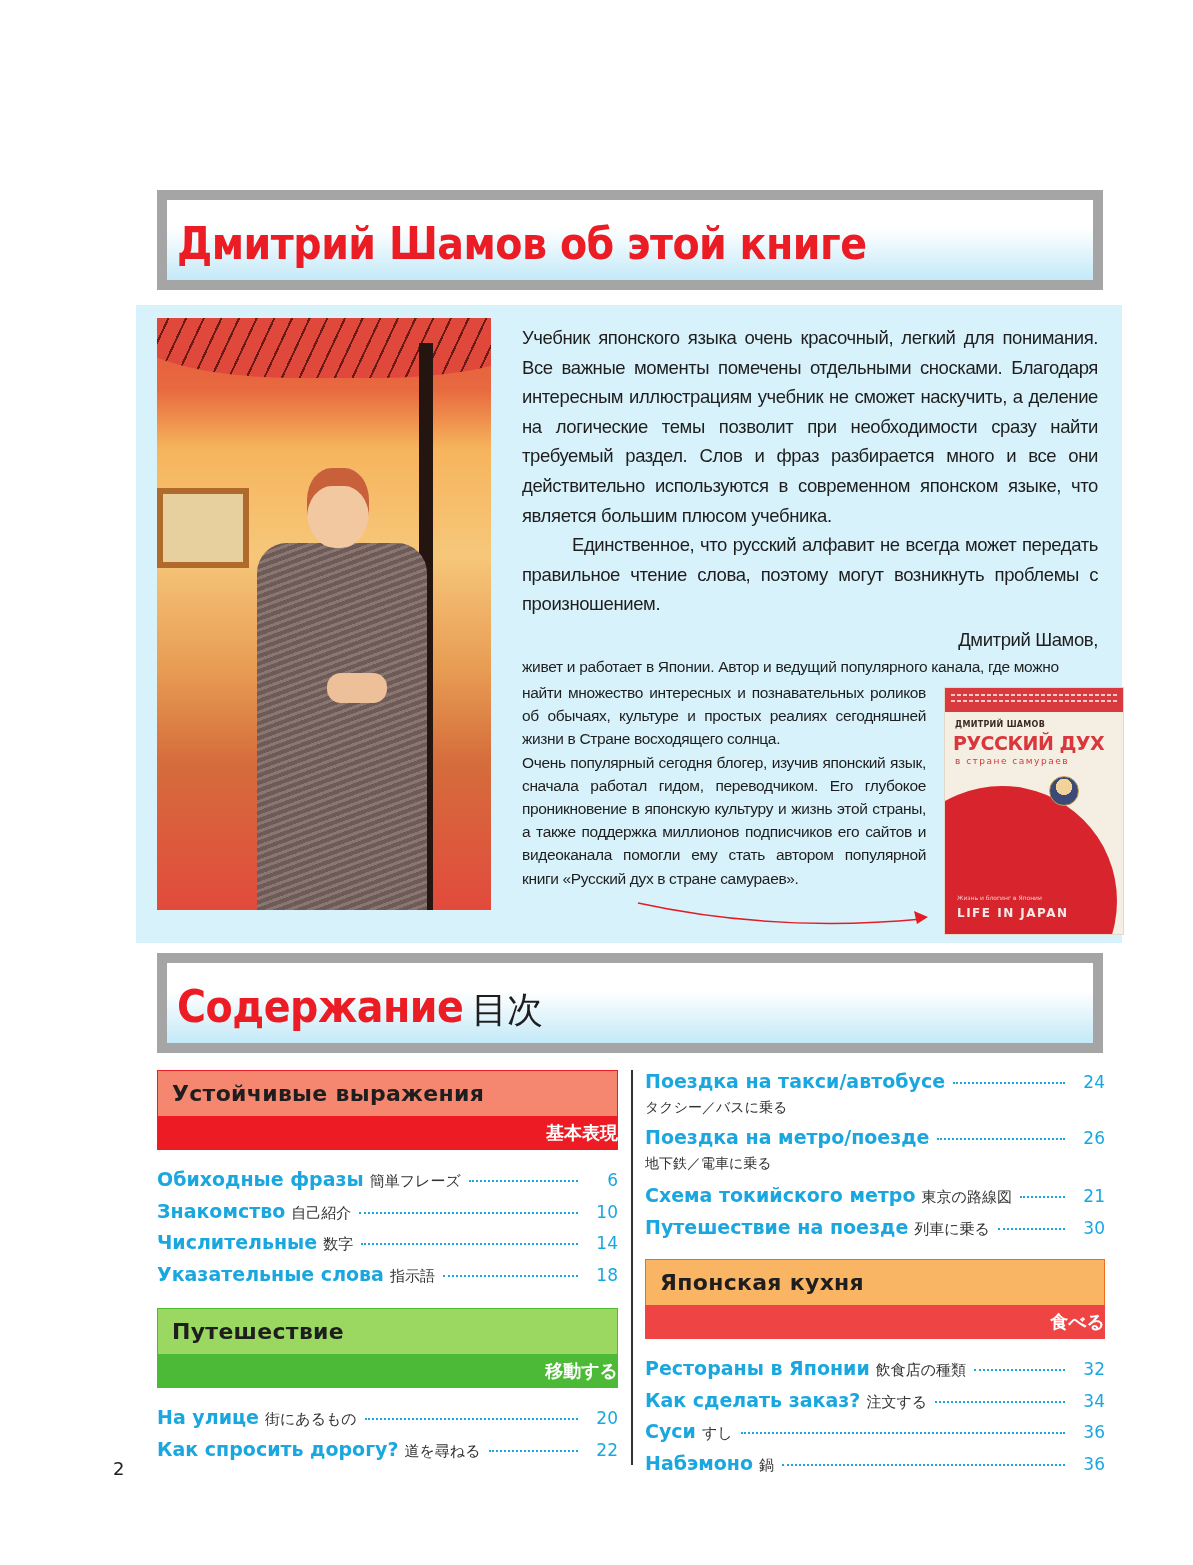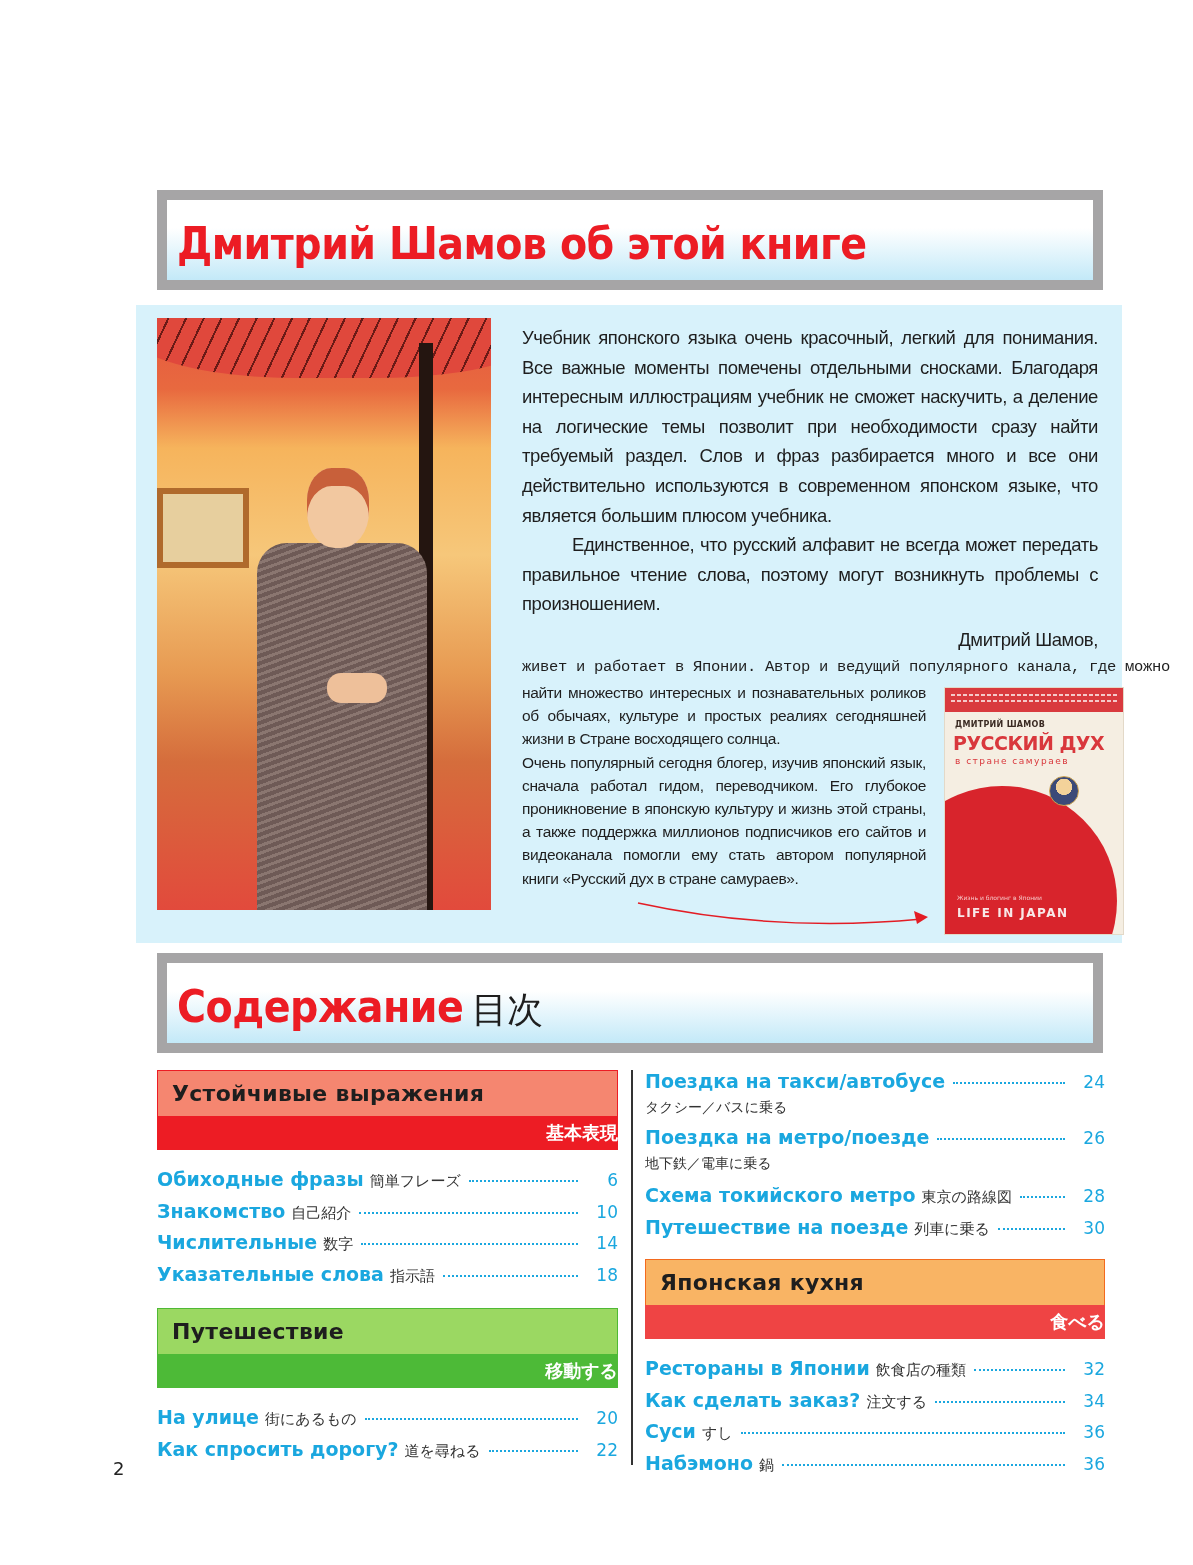--- a/index.html
+++ b/index.html
@@ -47,21 +47,21 @@
     font-family: "Liberation Sans Narrow", "Liberation Sans", sans-serif;
     font-size: 18.5px; line-height: 29.6px; color: #1e1e1e; text-align: justify;
     letter-spacing: -0.4px;
   }
   .about-text p { text-align: justify; }
   .about-text p.indent { text-indent: 50px; }
   .about-text .signature { text-align: right; margin-top: 6px; }
 
   .bio-first {
     position: absolute; left: 386px; top: 351px; width: 576px;
-    font-family: Liberation Mono, monospace;
+    font-family: Liberation Sans, sans-serif;
     font-size: 15.5px; line-height: 22px; color: #1e1e1e; letter-spacing: -0.3px; white-space: nowrap;
   }
   .bio-rest {
     position: absolute; left: 386px; top: 376px; width: 404px;
     font-family: "Liberation Sans Narrow", "Liberation Sans", sans-serif;
     font-size: 15.5px; line-height: 23.2px; color: #1e1e1e; text-align: justify; letter-spacing: -0.35px;
   }
   .arrow { position: absolute; left: 500px; top: 592px; width: 300px; height: 40px; }
 
   .book {
@@ -233,21 +233,21 @@
       <span class="ru">Поездка на метро/поезде</span>
       <span class="dots"></span>
       <span class="page">26</span>
     </div>
     <div class="sub">地下鉄／電車に乗る</div>
   </div>
   <div class="toc-item" style="margin-top:2px">
     <span class="ru">Схема токийского метро</span>
     <span class="jp">東京の路線図</span>
     <span class="dots"></span>
-    <span class="page">28</span>
+    <span class="page">21</span>
   </div>
   <div class="toc-item">
     <span class="ru">Путешествие на поезде</span>
     <span class="jp">列車に乗る</span>
     <span class="dots"></span>
     <span class="page">30</span>
   </div>
 
   <div class="section-head sec-orange">
     <div class="top">Японская кухня</div>

